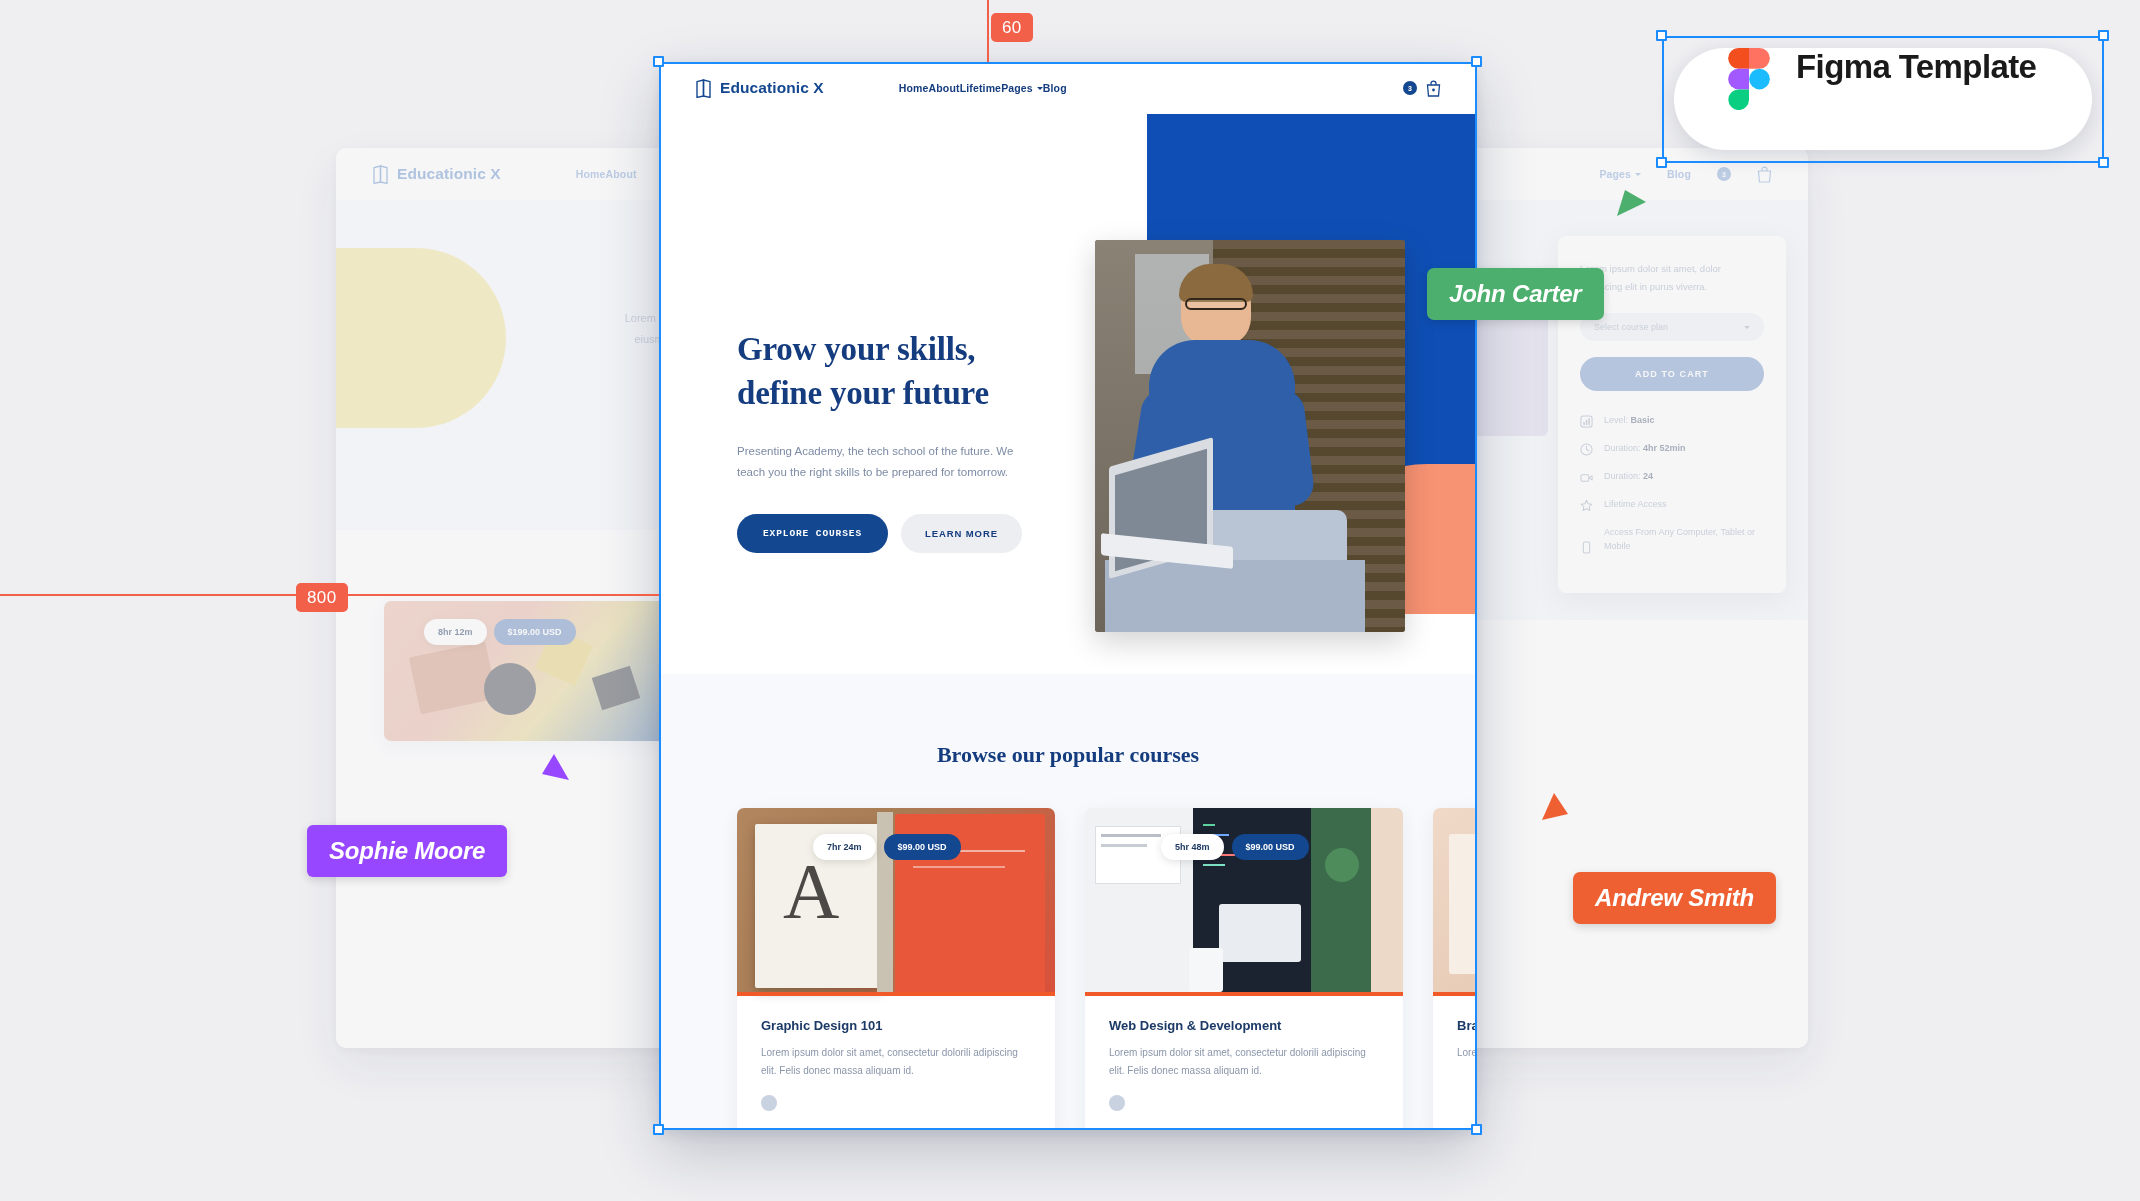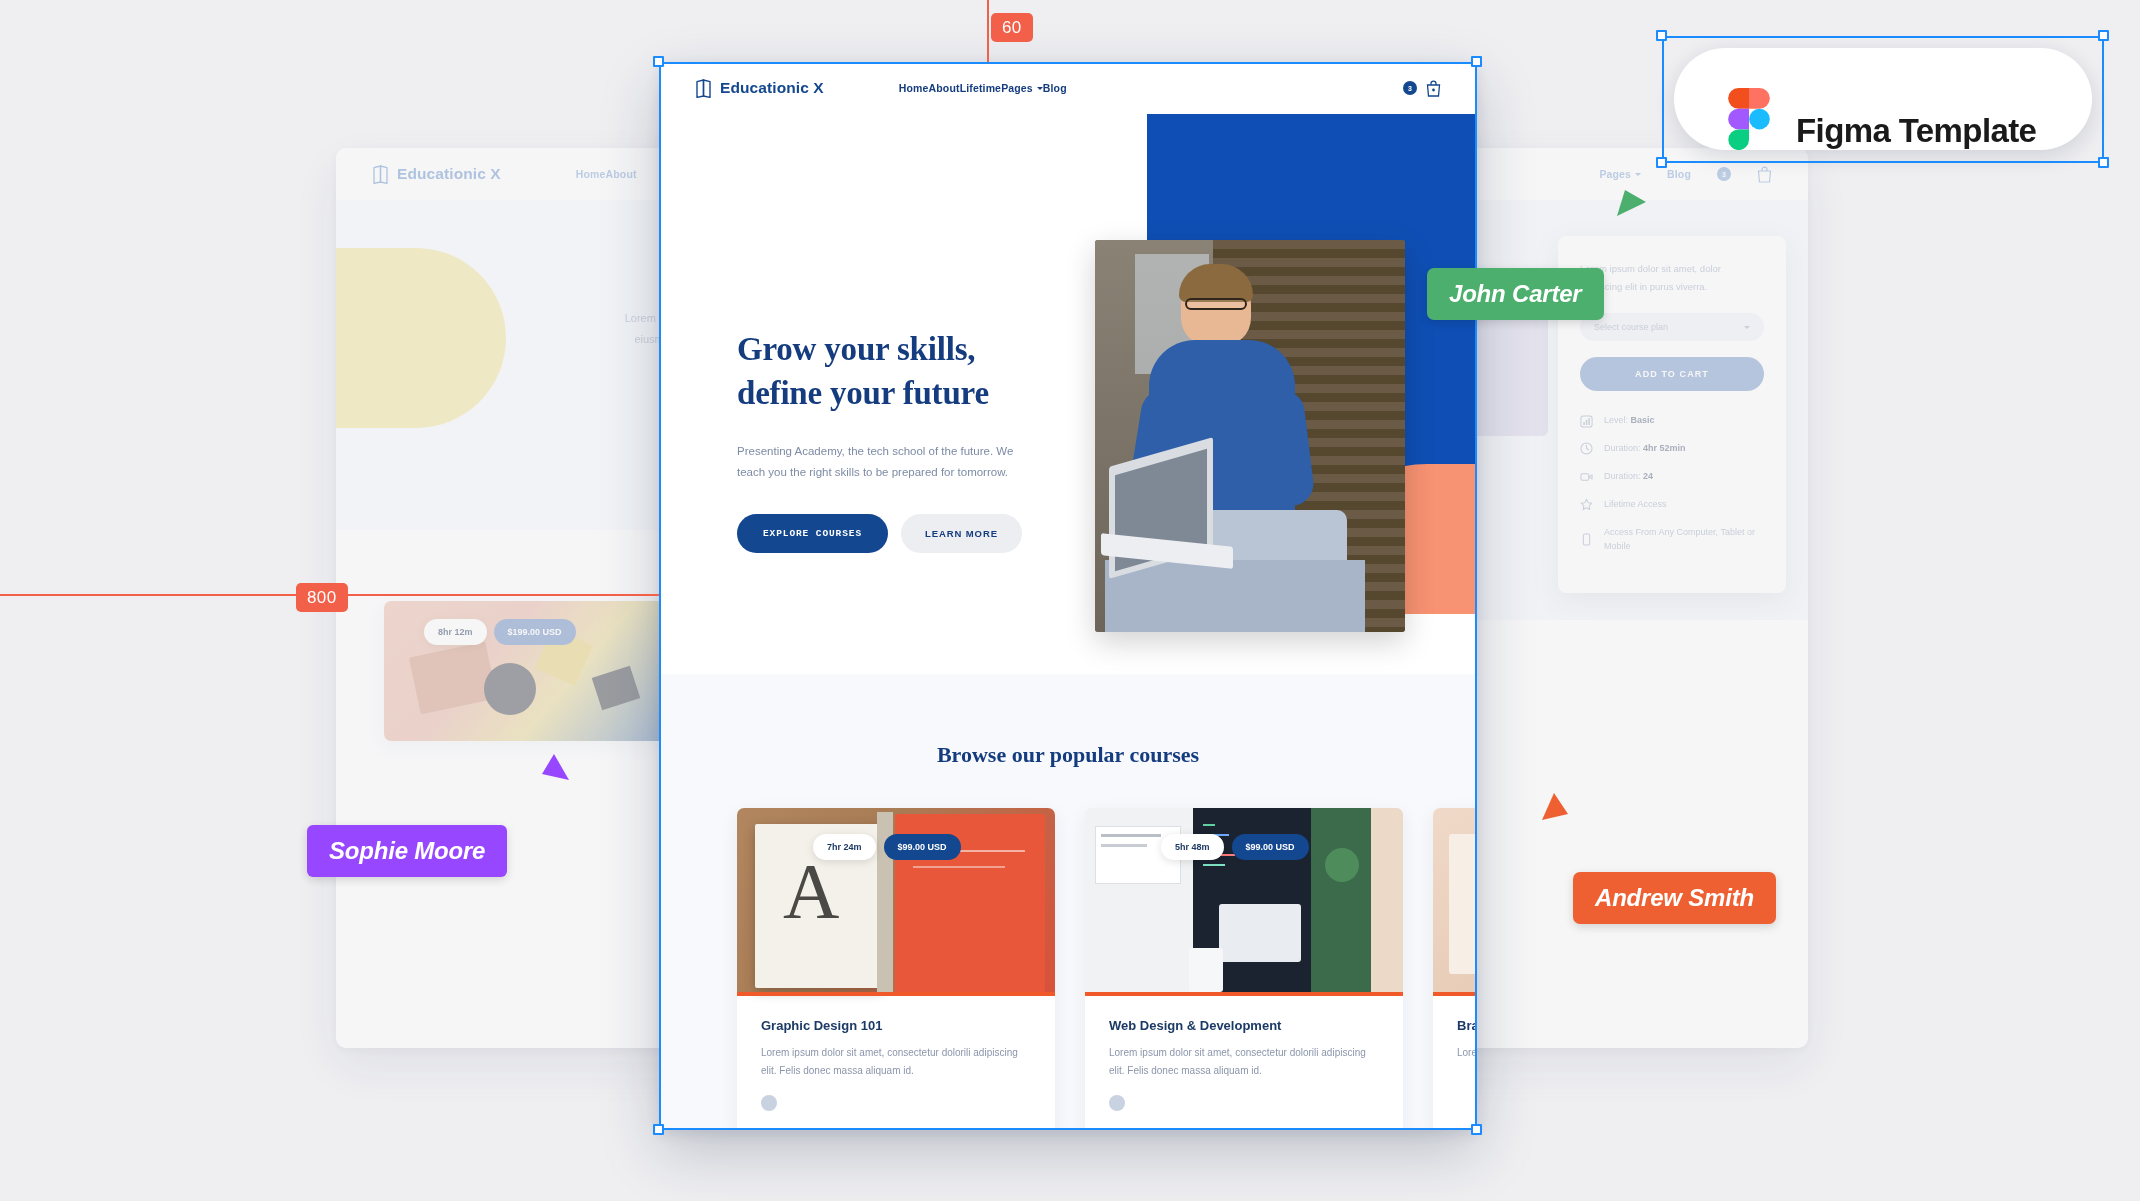--- a/index.html
+++ b/index.html
@@ -171,21 +171,21 @@
     height: 28px; border-radius: 999px; background: #eef1f6; display: flex; align-items: center;
     justify-content: space-between; padding: 0 14px; font-size: 9px; color: #9aa8bf; margin-bottom: 16px;
     cursor: pointer;
   }
   .rp-select .caret { border-top-color: #9aa8bf; }
   .rp-cta {
     height: 34px; border-radius: 999px; background: #6e94cf; color: #fff;
     display: flex; align-items: center; justify-content: center;
     font-size: 9px; font-weight: 700; letter-spacing: 1.1px; margin-bottom: 22px; cursor: pointer;
   }
-  .feat { display: flex; align-items: center; gap: 11px; margin-bottom: 13px; }
+  .feat { display: flex; align-items: flex-end; gap: 11px; margin-bottom: 13px; }
   .feat-ic { width: 13px; height: 13px; flex: 0 0 13px; margin-top: 1px; }
   .feat-tx { font-size: 9px; line-height: 1.65; color: #9aa8bf; }
   .feat-tx b { color: #53637e; font-weight: 700; }
   .rp-body { background: #fff; padding: 30px 40px; }
   .rp-body p { font-size: 10px; line-height: 1.95; color: #a6b2c6; }
 
   
   .sel-box { position: absolute; border: 2px solid #1a8cff; pointer-events: none; }
   .handle {
     position: absolute; width: 11px; height: 11px; background: #fff;
@@ -202,21 +202,21 @@
   .tag {
     position: absolute; border-radius: 7px; color: #fff; font-size: 24px; font-weight: 700;
     padding: 12px 22px; letter-spacing: -.2px; white-space: nowrap;
     box-shadow: 0 3px 10px rgba(0,0,0,.14);
     font-style: italic;
   }
 
   
   #figma-badge {
     position: absolute; left: 1674px; top: 48px; width: 418px; height: 102px;
-    background: #fff; border-radius: 51px; display: flex; align-items: flex-end;
+    background: #fff; border-radius: 51px; display: flex; align-items: flex-start;
     gap: 26px; padding-left: 54px; box-shadow: 0 6px 22px rgba(20,30,60,.14);
   }
   #figma-badge .ft-label { font-size: 33px; font-weight: 700; color: #1a1a1a; letter-spacing: -.6px; }
 
   
   .ph { position: absolute; }
 </style>
 </head>
 <body>
 

